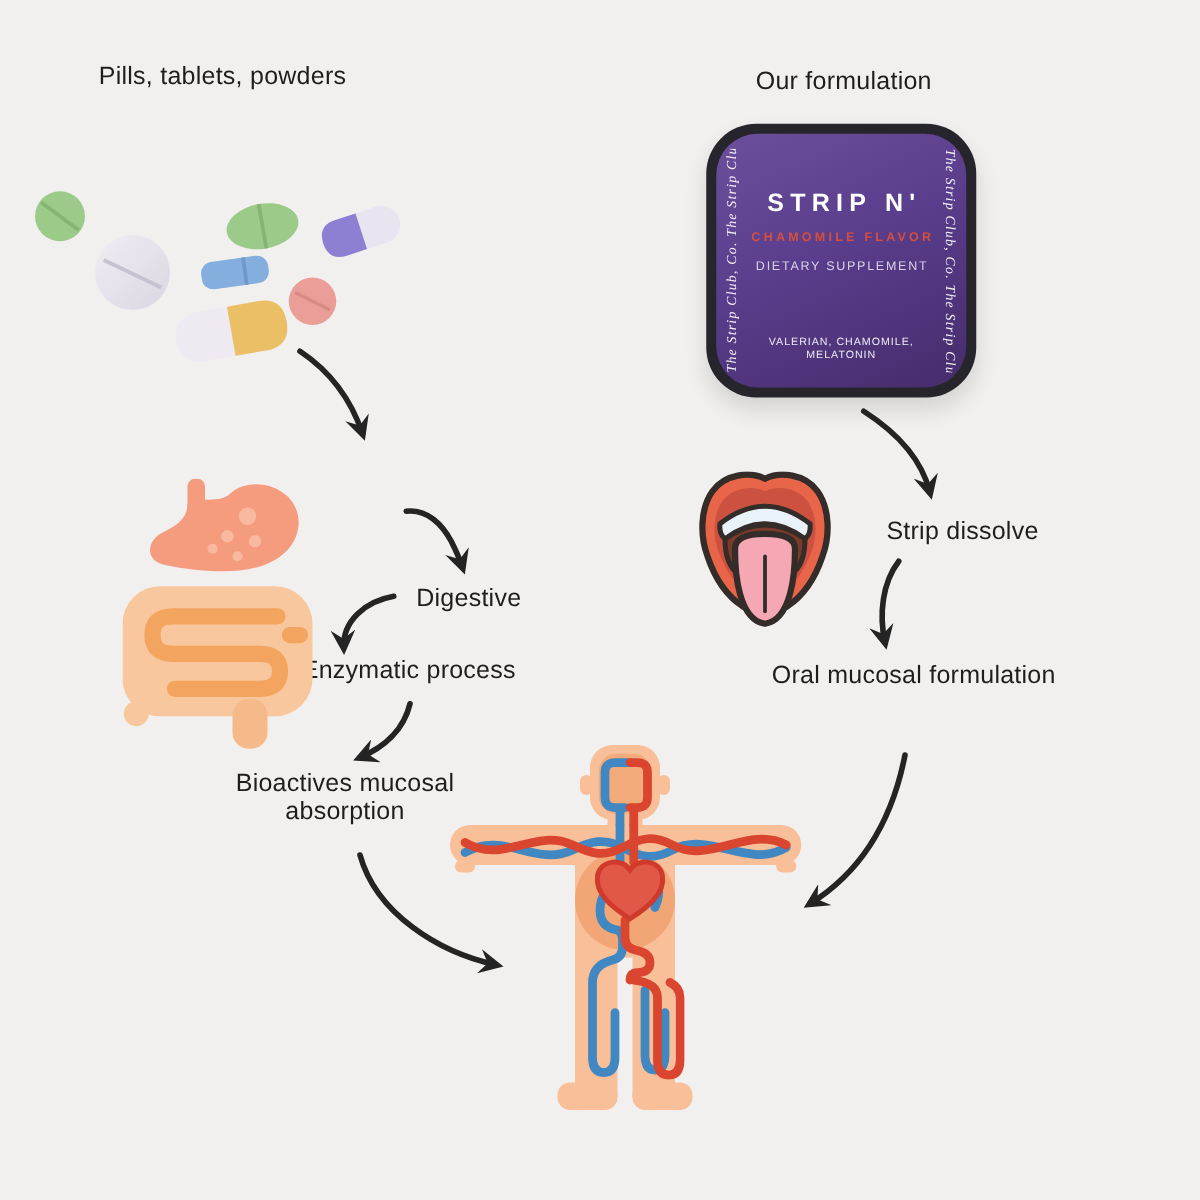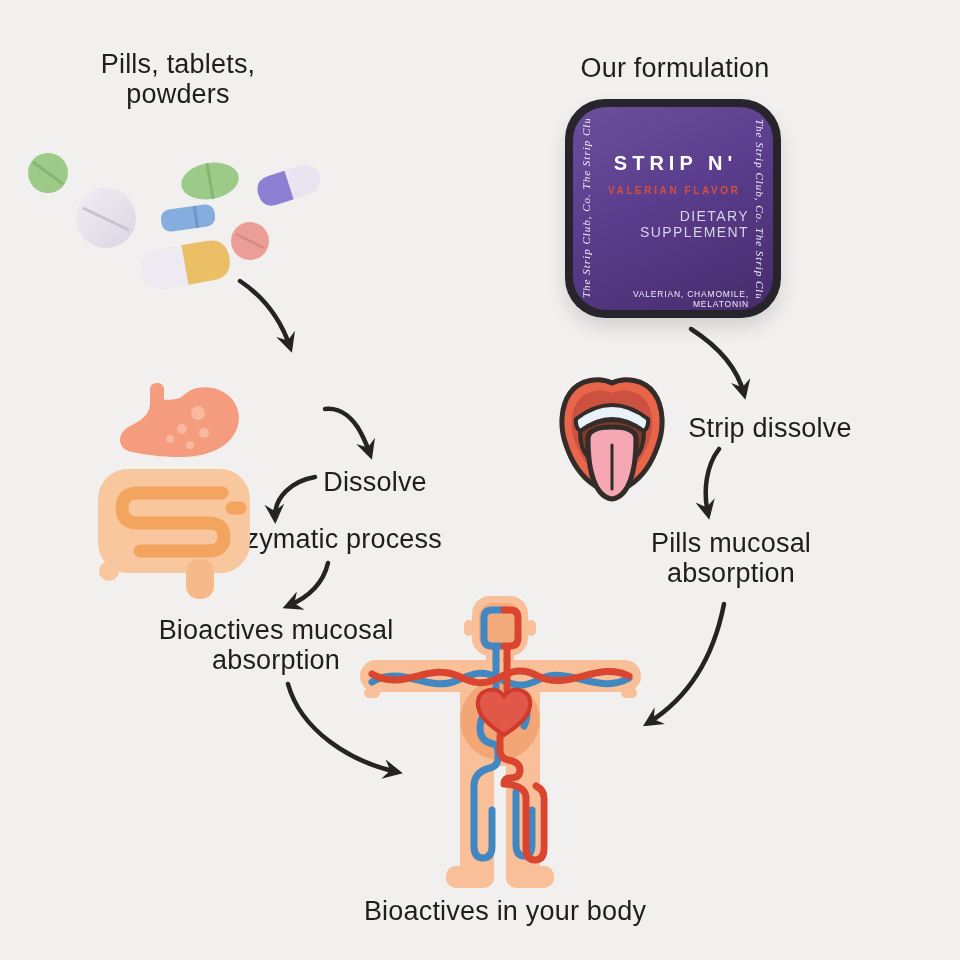--- a/index.html
+++ b/index.html
@@ -7,21 +7,21 @@
     position:relative;
     width:960px;height:960px;
     background:#f1f0ee;
     overflow:hidden;
     font-family:"Liberation Sans","DejaVu Sans",sans-serif;
     color:#1e1e1e;
   }
   .label{
     position:absolute;
     transform:translateX(-50%);
-    font-size:27px;
+    font-size:20px;
     line-height:1.1;
     text-align:center;
     letter-spacing:.2px;
     white-space:nowrap;
   }
   .wrap{white-space:normal;}
   .illus{position:absolute;}
   
   .tin{
     position:absolute;
@@ -47,42 +47,42 @@
     line-height:17px;
     color:rgba(255,255,255,.93);
     overflow:hidden;
     white-space:nowrap;
   }
   .edge-left{left:5px;transform:rotate(180deg);}
   .edge-right{right:5px;}
   .tin-center{
     position:absolute;left:24px;right:24px;top:0;bottom:0;
     display:flex;flex-direction:column;align-items:center;
-    text-align:right;
+    text-align:center;
   }
   .brand{
     margin-top:42px;
     font-size:20px;
     font-weight:bold;
     letter-spacing:5px;
     line-height:1.45;
     color:#fff;
     text-indent:5px;
   }
   .flavor{
     margin-top:7px;
     font-size:10px;
     font-weight:bold;
     letter-spacing:2.6px;
     color:#d5503c;
     text-indent:2.6px;
   }
   .category{
     margin-top:12px;
-    font-size:14px;
+    font-size:10px;
     letter-spacing:1.4px;
     color:#d9d3e6;
     text-indent:1.4px;
   }
   .ingredients{
     margin-top:49px;
     font-size:8.5px;
     letter-spacing:.8px;
     color:#efecf6;
   }
@@ -91,31 +91,30 @@
 </head>
 <body>
 
 <div class="canvas">
 
   <div class="label wrap" style="left:178px;top:50px;width:250px;">Pills, tablets, powders</div>
 
   <div class="label" style="left:675px;top:54px;">Our formulation</div>
 
 
-  <div class="label" style="left:375px;top:468px;">Dissolve</div>
+  <div class="label" style="left:375px;top:468px;">Digestive</div>
 
   <div class="label" style="left:327px;top:525px;">Enzymatic process</div>
 
   <div class="label wrap" style="left:276px;top:616px;width:270px;">Bioactives mucosal absorption</div>
 
   <div class="label" style="left:770px;top:414px;">Strip dissolve</div>
 
-  <div class="label wrap" style="left:731px;top:529px;width:240px;">Pills mucosal absorption</div>
-
-  <div class="label" style="left:505px;top:897px;">Bioactives in your body</div>
+  <div class="label wrap" style="left:731px;top:529px;width:240px;">Oral mucosal formulation</div>
+
 
   <svg class="illus" style="left:25px;top:140px;" width="312" height="160" viewBox="0 0 312 160">
     <defs>
       <linearGradient id="gWhite" x1="0" y1="0" x2="1" y2="1">
         <stop offset="0" stop-color="#f0edf4"></stop>
           <stop offset="1" stop-color="#dcd5e2"></stop>
       </linearGradient>
     </defs>
     <g>
       <circle cx="23" cy="33" r="20" fill="#9cca89"></circle>
@@ -170,21 +169,21 @@
   </svg>
 
   <div class="tin">
     <div class="tin-label">
       <div class="edge-text edge-left">The Strip Club, Co. The Strip Club, Co.</div>
       <div class="edge-text edge-right">The Strip Club, Co. The Strip Club, Co.</div>
       <div class="tin-center">
         <div class="brand">
           <div>STRIP N'</div>
         </div>
-        <div class="flavor">VALERIAN FLAVOR</div>
+        <div class="flavor">CHAMOMILE FLAVOR</div>
         <div class="category">DIETARY SUPPLEMENT</div>
         <div class="ingredients">VALERIAN, CHAMOMILE, MELATONIN</div>
 
       </div>
     </div>
   </div>
 
   <svg class="illus" style="left:556px;top:377px;" width="112" height="138" viewBox="0 0 112 138">
     <path d="M56,6 C44,0 24,2 14,16 C4,30 4,52 10,68 C16,86 26,100 38,108
              C48,114 64,114 74,108 C86,100 96,86 102,68 C108,52 108,30 98,16

